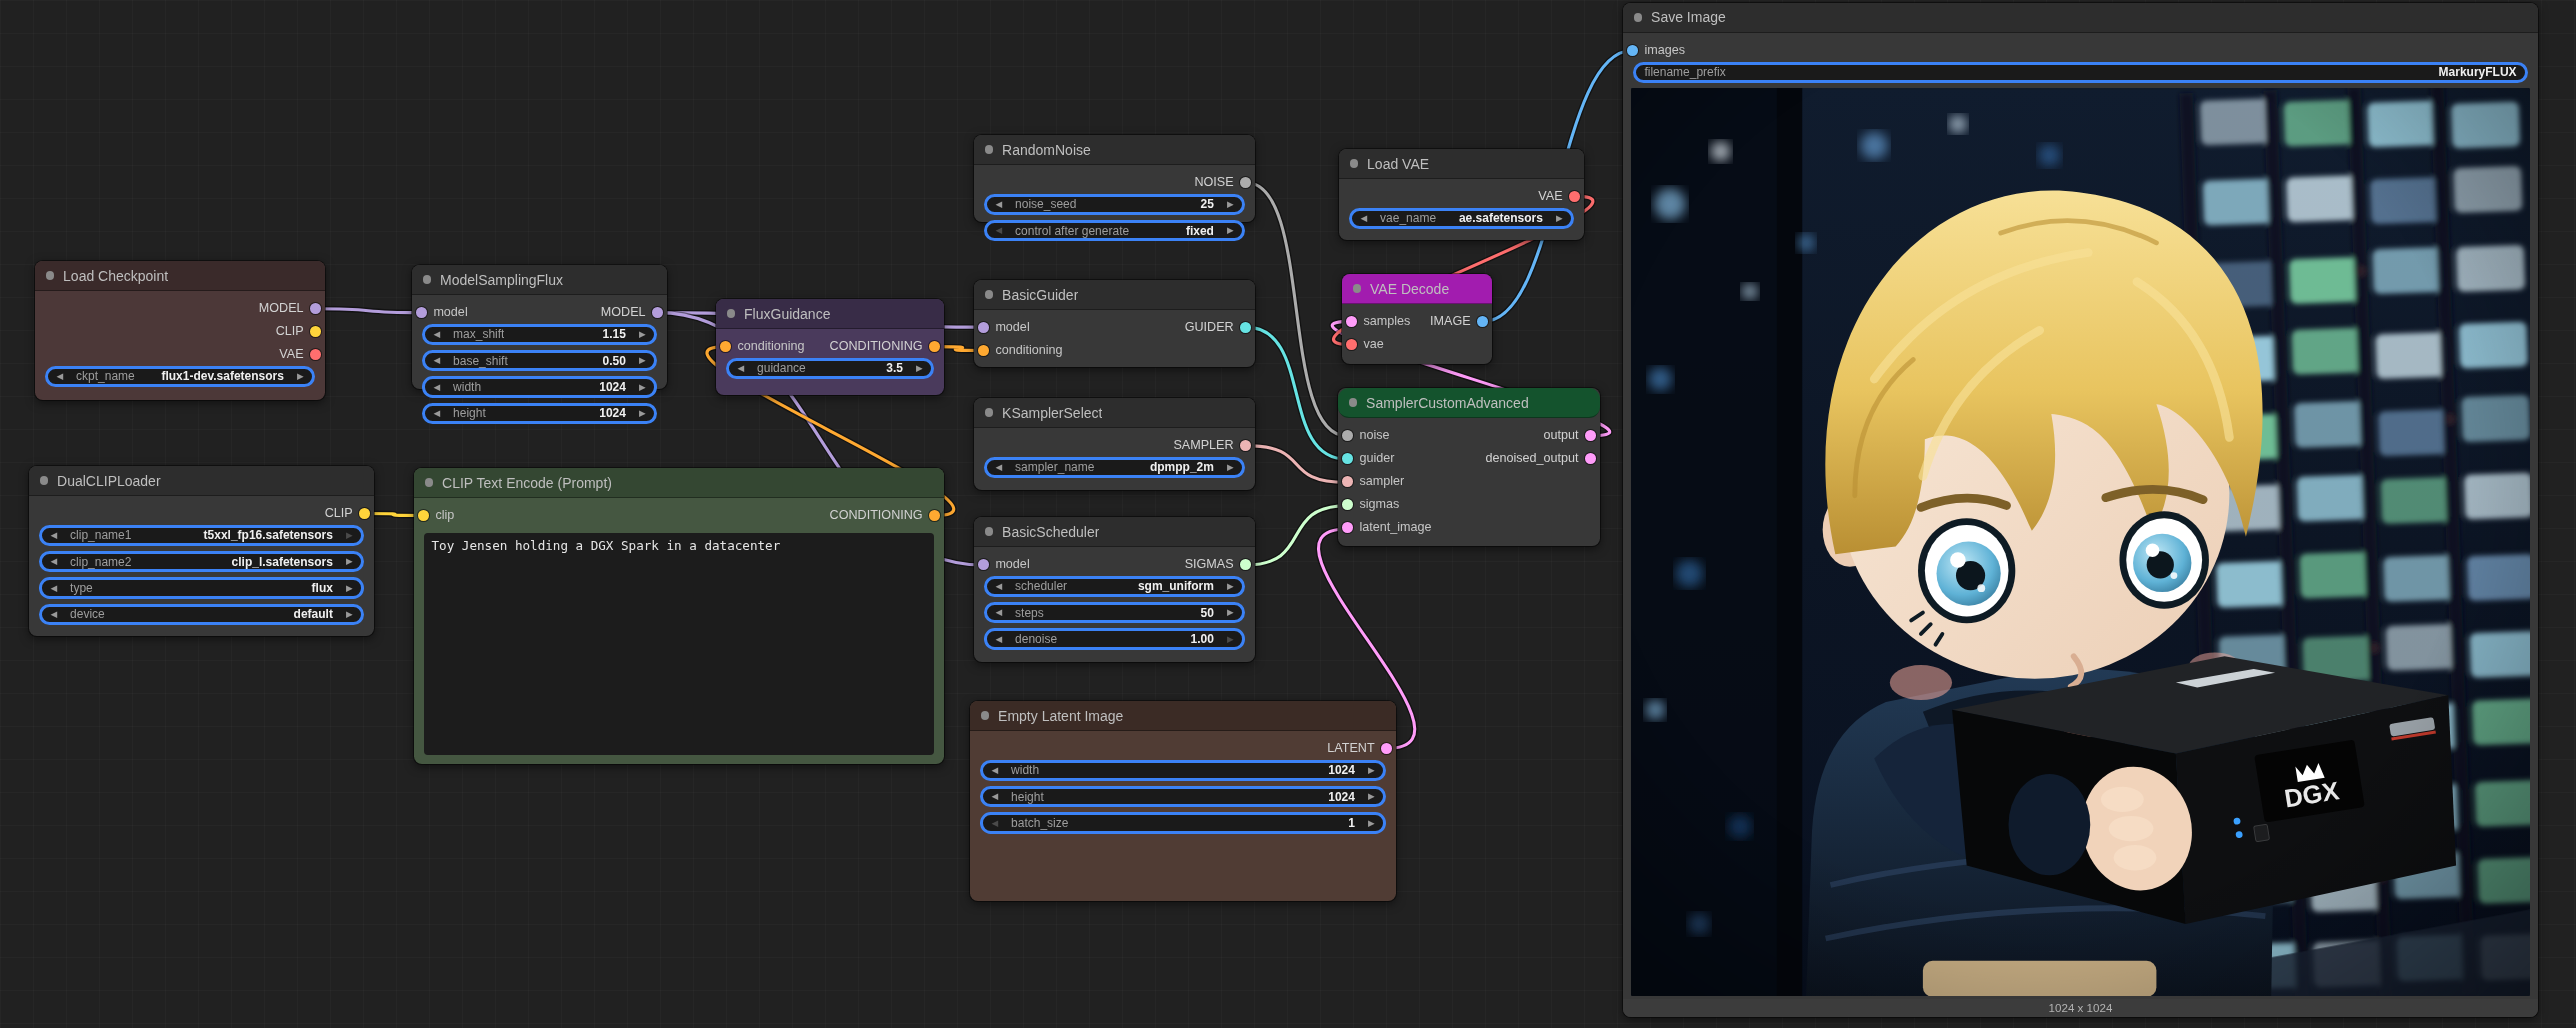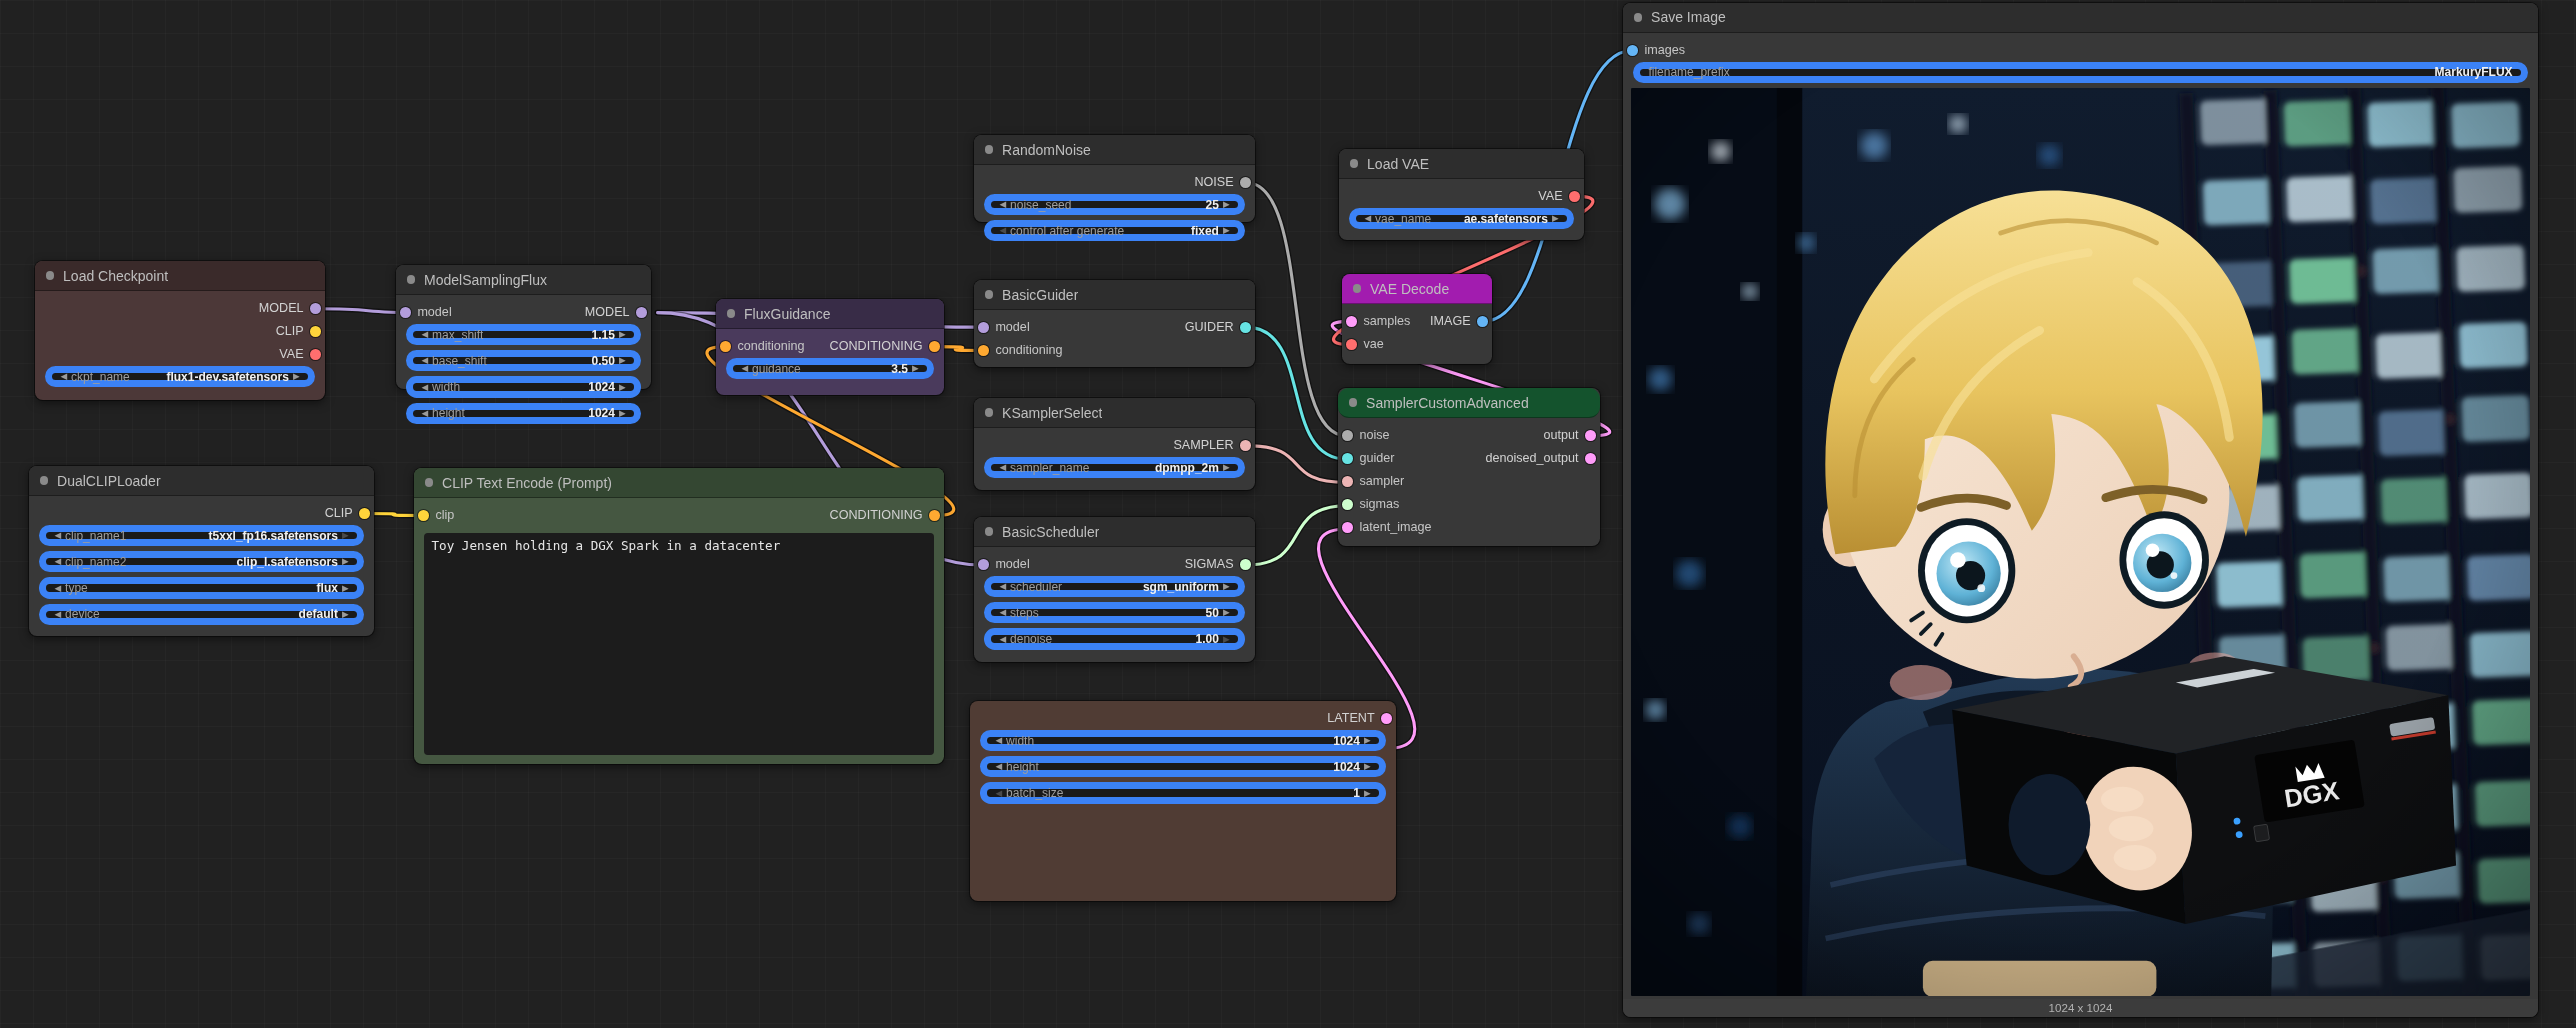--- a/index.html
+++ b/index.html
@@ -27,21 +27,21 @@
   .nbody{position:relative;padding-top:5.8px;}
   .iorow{position:relative;height:23px;}
   .ioin,.ioout{position:absolute;top:50%;transform:translateY(-50%);display:flex;align-items:center;gap:6.8px;}
   .ioin{left:3.9px;}
   .ioout{right:3.9px;}
   .dot{width:10.7px;height:10.7px;border-radius:50%;box-shadow:0 0 0 1px rgba(0,0,0,0.5);flex:0 0 auto;}
   .slabel{font-size:12.6px;color:#c6c6c6;white-space:nowrap;}
   .ioout .slabel{color:#d2d2d2;}
   .widget{
     height:21.4px;margin:0 9.7px 4.9px;border-radius:10.7px;background:#1a1a1a;
-    border:7px solid #3b82f6;display:flex;align-items:center;padding:0 8.7px;gap:4px;
+    border:3px solid #3b82f6;display:flex;align-items:center;padding:0 8.7px;gap:13px;
     font-size:12px;box-sizing:border-box;
   }
   .arr{font-size:8.7px;color:#9a9a9a;flex:0 0 auto;line-height:1;}
   .arr.dim{color:#4a4a4a;}
   .wlabel{color:#9e9e9e;white-space:nowrap;overflow:hidden;}
   .wvalue{color:#f0f0f0;font-weight:700;margin-left:auto;white-space:nowrap;}
   .prompt{
     margin:5.8px 9.7px 0;background:#1c1c1c;border-radius:3.9px;padding:5.8px 7.8px;
     font-family:"DejaVu Sans Mono", monospace;font-size:12.6px;color:#e6e6e6;
     box-sizing:border-box;overflow:hidden;white-space:pre-wrap;
@@ -114,21 +114,21 @@
             </div>
           </div>
           <div class="widget">
             <span class="arr">◀</span>
             <span class="wlabel">ckpt_name</span>
             <span class="wvalue">flux1-dev.safetensors</span>
             <span class="arr">▶</span>
           </div>
         </div>
       </div>
-      <div class="node" style="left: 396px; top: 265px; width: 255px; height: 124px; background: rgb(56, 56, 56);">
+      <div class="node" style="left: 412px; top: 265px; width: 255px; height: 124px; background: rgb(56, 56, 56);">
         <div class="nheader" style="background: rgb(45, 45, 45);">
           <span class="tdot"></span>
           <span class="ntitle">ModelSamplingFlux</span>
         </div>
         <div class="nbody">
           <div class="iorow">
             <div class="ioin">
               <span class="dot" style="background: rgb(179, 157, 219);"></span>
               <span class="slabel">model</span>
             </div>
@@ -434,20 +434,24 @@
             </div>
             <div class="ioout">
               <span class="slabel">CONDITIONING</span>
               <span class="dot" style="background: rgb(255, 169, 49);"></span>
             </div>
           </div>
           <div class="prompt" style="height: 222px;">Toy Jensen holding a DGX Spark in a datacenter</div>
         </div>
       </div>
       <div class="node" style="left: 970px; top: 701px; width: 426px; height: 200px; background: rgb(80, 60, 52);">
+        <div class="nheader" style="background: rgb(59, 43, 37);">
+          <span class="tdot"></span>
+          <span class="ntitle">Empty Latent Image</span>
+        </div>
         <div class="nbody">
           <div class="iorow">
             <div class="ioout">
               <span class="slabel">LATENT</span>
               <span class="dot" style="background: rgb(255, 156, 249);"></span>
             </div>
           </div>
           <div class="widget">
             <span class="arr">◀</span>
             <span class="wlabel">width</span>

